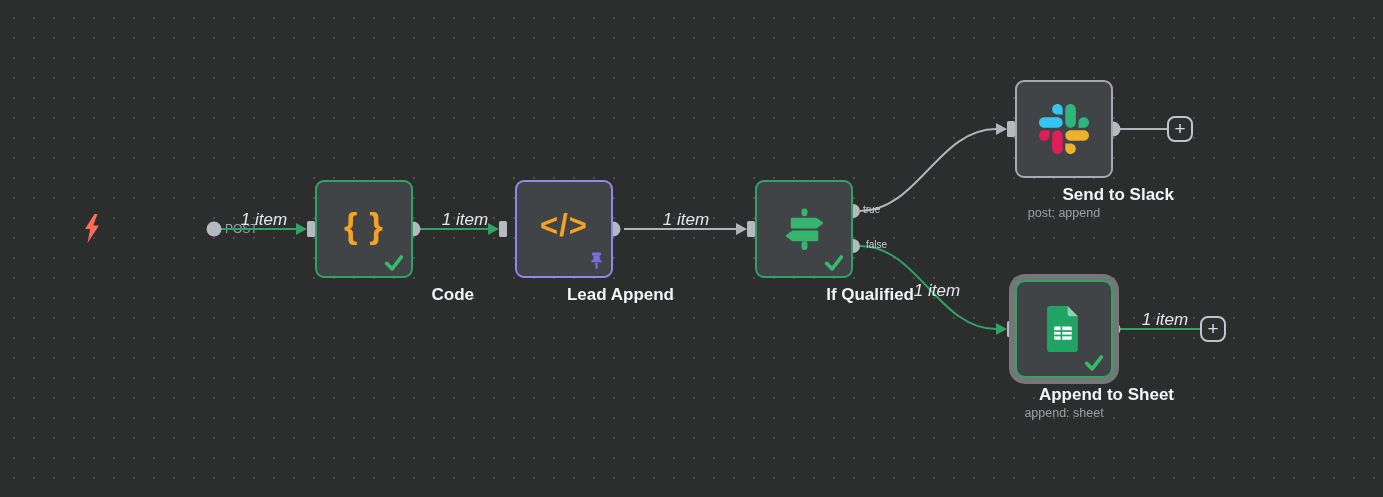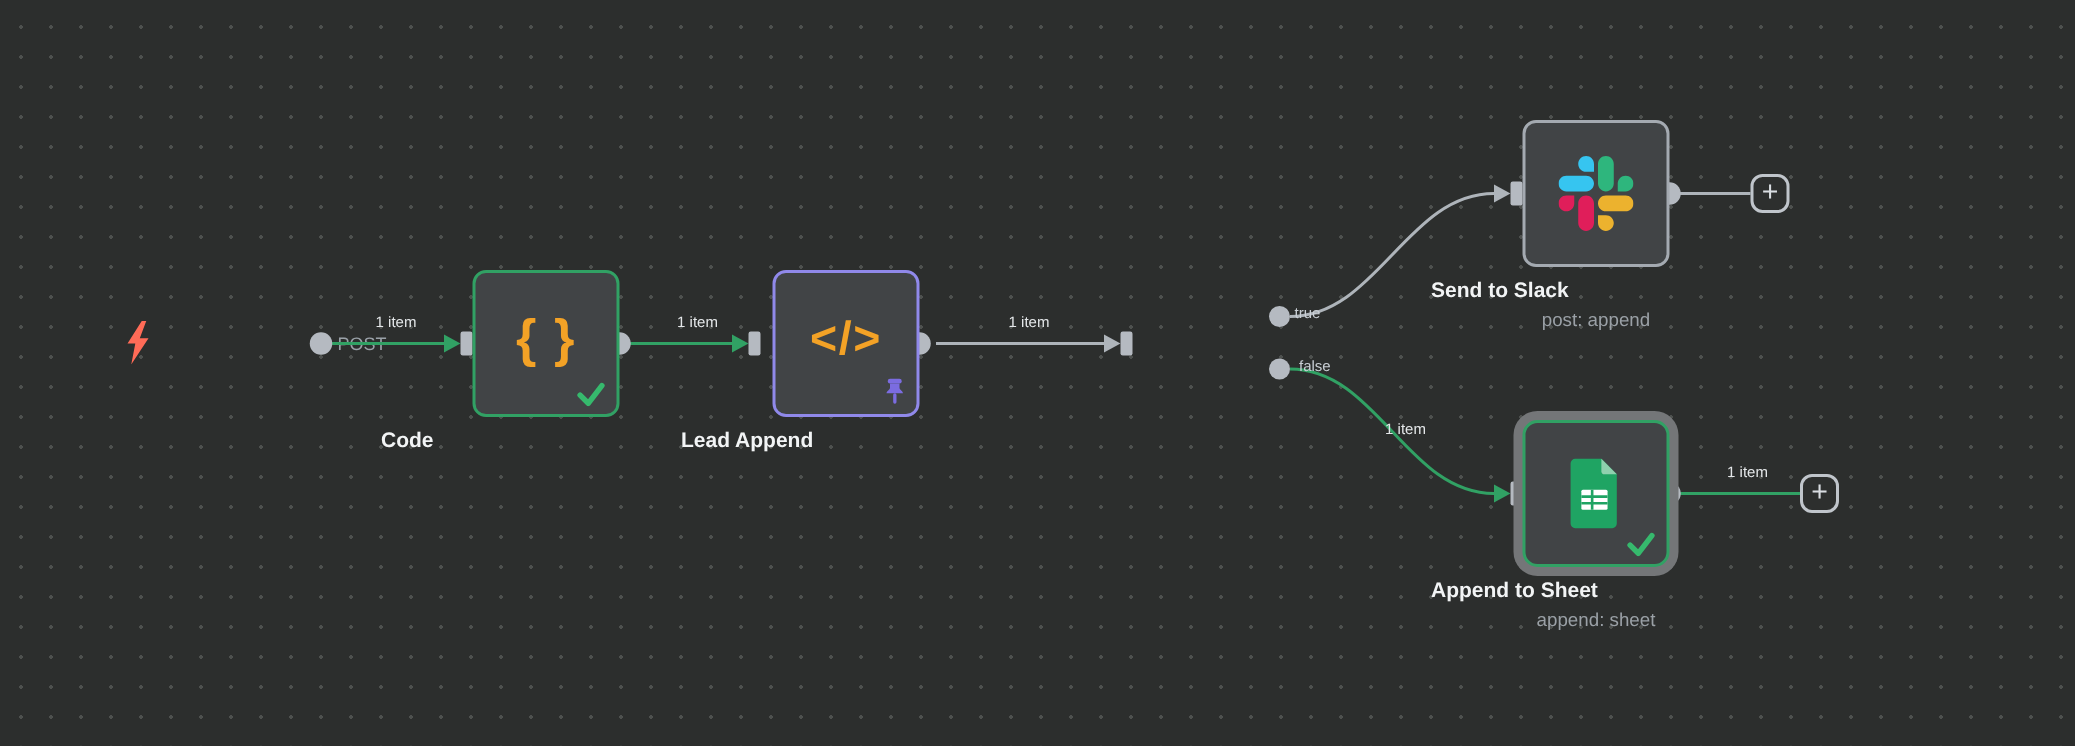--- a/index.html
+++ b/index.html
@@ -18,32 +18,33 @@
     display:flex;align-items:center;justify-content:center;
   }
   .node.trigger{border-radius:38px 9px 9px 38px;}
   .node.purple{border-color:#9089ea;}
   .node.neutral{border-color:#a4aab1;}
   .node.selected{box-shadow:0 0 0 6px #747678;border-radius:10px;}
   .check{position:absolute;right:7px;bottom:5px;}
   .pin{position:absolute;right:6px;bottom:5px;}
   .node-label{
     position:absolute;top:105px;left:50%;transform:translateX(-50%);
-    width:220px;text-align:left;color:#f2f4f5;font-size:14px;font-weight:bold;
+    width:220px;text-align:right;color:#f2f4f5;font-size:17px;font-weight:bold;
     white-space:nowrap;
   }
   .node-subtitle{
     position:absolute;top:126px;left:50%;transform:translateX(-50%);
     width:220px;text-align:center;color:#9aa0a6;font-size:12.5px;white-space:nowrap;
   }
   .glyph-icon{color:#f3a226;font-weight:bold;font-size:35px;letter-spacing:1px;
     transform:translateY(-3px);}
   .item-label{
-    position:absolute;z-index:4;color:#e4e7e9;font-size:10px;white-space:nowrap;
+    position:absolute;z-index:4;color:#e4e7e9;font-size:17px;white-space:nowrap;
     transform:translateX(-50%);
+    font-style:italic;
   }
   .endpoint-label{
     position:absolute;z-index:1;color:#9aa1a8;font-size:12px;white-space:nowrap;
   }
   .branch-label{
     position:absolute;z-index:4;color:#c9cfd5;font-size:10px;white-space:nowrap;
   }
   .plus-btn{
     position:absolute;z-index:3;width:26px;height:26px;border:2px solid #c0c5cb;
     border-radius:8px;background:#2d2f2e;color:#d9dde1;font-size:19px;line-height:21px;
@@ -112,20 +113,36 @@
       <span class="glyph-icon" style="font-size:31px">&lt;/&gt;</span>
       <svg class="pin" width="17" height="19" viewBox="0 0 16 18">
         <rect x="3.6" y="0.5" width="8.8" height="3" rx="1.4" fill="#7b6ce0"></rect>
         <path d="M5 3.5 h6 v2.6 c0 1.3 2.2 2 2.2 3.6 H2.8 c0 -1.6 2.2 -2.3 2.2 -3.6 z" fill="#7b6ce0"></path>
         <rect x="7" y="9.7" width="2.1" height="6.5" rx="1" fill="#7b6ce0"></rect>
       </svg>
     </div>
     <div class="node-label">Lead Append</div>
   </div>
 
+  <div class="node-wrap" style="left:755px;top:180px">
+    <div class="node">
+      <svg width="47" height="47" viewBox="0 0 48 48">
+        <g fill="#35b56e" stroke="#35b56e" stroke-width="2" stroke-linejoin="round">
+          <rect x="22" y="3.5" width="4" height="6" rx="1.5"></rect>
+          <polygon points="11,13 36,13 42,17.5 36,22 11,22"></polygon>
+          <polygon points="37,26 12,26 6,30.5 12,35 37,35"></polygon>
+          <rect x="22" y="37" width="4" height="7" rx="1.5"></rect>
+        </g>
+      </svg>
+      <svg class="check" width="20" height="17" viewBox="0 0 22 18">
+        <polyline points="3,10 9,16 19,3" stroke="#36b96d" stroke-width="4" fill="none" stroke-linecap="round" stroke-linejoin="round"></polyline>
+      </svg>
+    </div>
+    <div class="node-label">If Qualified</div>
+  </div>
 
   <div class="node-wrap" style="left:1015px;top:80px">
     <div class="node neutral">
       <svg width="50" height="50" viewBox="0 0 122.8 122.8">
         <path d="M25.8 77.6c0 7.1-5.8 12.9-12.9 12.9S0 84.7 0 77.6s5.8-12.9 12.9-12.9h12.9v12.9zm6.5 0c0-7.1 5.8-12.9 12.9-12.9s12.9 5.8 12.9 12.9v32.3c0 7.1-5.8 12.9-12.9 12.9s-12.9-5.8-12.9-12.9V77.6z" fill="#E01E5A"></path>
         <path d="M45.2 25.8c-7.1 0-12.9-5.8-12.9-12.9S38.1 0 45.2 0s12.9 5.8 12.9 12.9v12.9H45.2zm0 6.5c7.1 0 12.9 5.8 12.9 12.9s-5.8 12.9-12.9 12.9H12.9C5.8 58.1 0 52.3 0 45.2s5.8-12.9 12.9-12.9h32.3z" fill="#36C5F0"></path>
         <path d="M97 45.2c0-7.1 5.8-12.9 12.9-12.9s12.9 5.8 12.9 12.9-5.8 12.9-12.9 12.9H97V45.2zm-6.5 0c0 7.1-5.8 12.9-12.9 12.9s-12.9-5.8-12.9-12.9V12.9C64.7 5.8 70.5 0 77.6 0s12.9 5.8 12.9 12.9v32.3z" fill="#2EB67D"></path>
         <path d="M77.6 97c7.1 0 12.9 5.8 12.9 12.9s-5.8 12.9-12.9 12.9-12.9-5.8-12.9-12.9V97h12.9zm0-6.5c-7.1 0-12.9-5.8-12.9-12.9s5.8-12.9 12.9-12.9h32.3c7.1 0 12.9 5.8 12.9 12.9s-5.8 12.9-12.9 12.9H77.6z" fill="#ECB22E"></path>
       </svg>
     </div>

